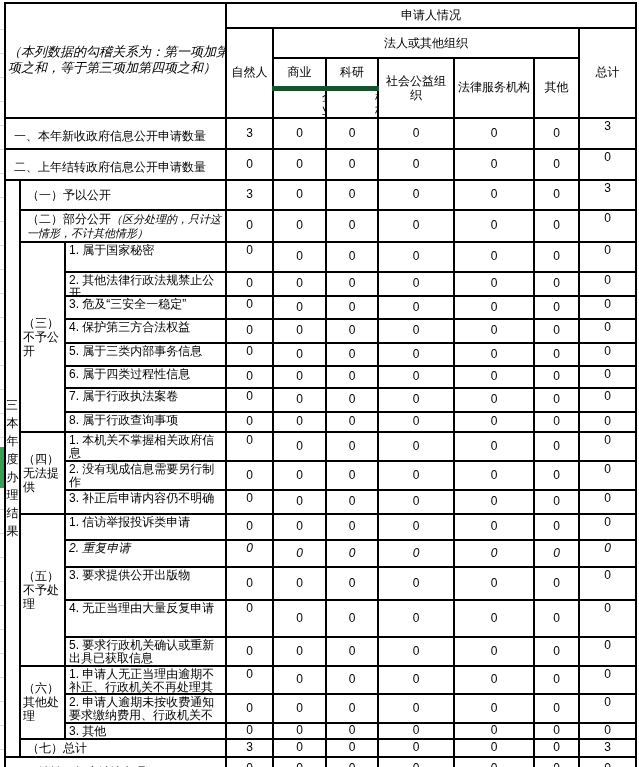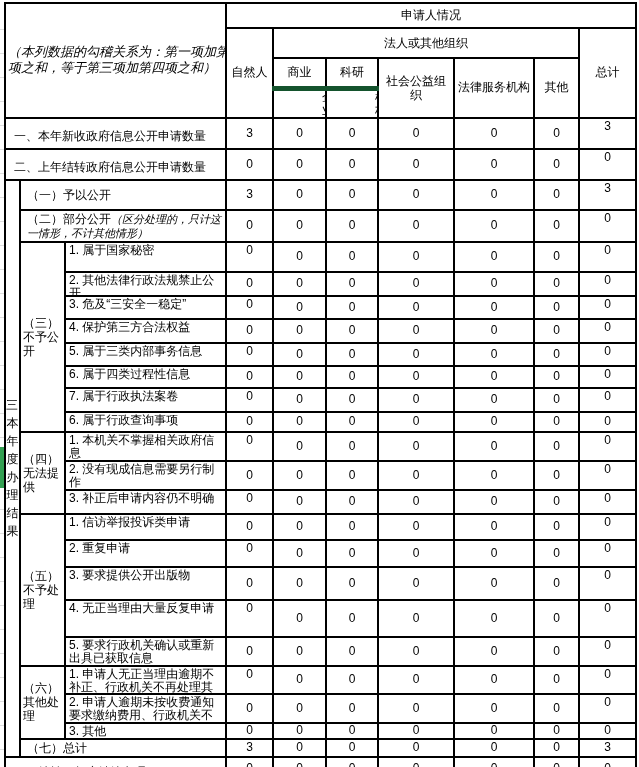--- a/index.html
+++ b/index.html
@@ -238,21 +238,21 @@
         <td class="v"><span class="num">0</span></td>
         <td class="v"><span class="num">0</span></td>
         <td class="v"><span class="num">0</span></td>
         <td class="v"><span class="num">0</span></td>
         <td class="v vt">
           <span class="num">0</span>
         </td>
       </tr>
       <tr style="height: 20px;">
         <td class="item">
-          <div class="iw">6. 属于行政查询事项</div>
+          <div class="iw">8. 属于行政查询事项</div>
         </td>
         <td class="v"><span class="num">0</span></td>
         <td class="v"><span class="num">0</span></td>
         <td class="v"><span class="num">0</span></td>
         <td class="v"><span class="num">0</span></td>
         <td class="v"><span class="num">0</span></td>
         <td class="v"><span class="num">0</span></td>
         <td class="v"><span class="num">0</span></td>
       </tr>
       <tr style="height: 27px;">
@@ -310,21 +310,21 @@
         <td class="v"><span class="num">0</span></td>
         <td class="v"><span class="num">0</span></td>
         <td class="v"><span class="num">0</span></td>
         <td class="v"><span class="num">0</span></td>
         <td class="v"><span class="num">0</span></td>
         <td class="v"><span class="num">0</span></td>
         <td class="v vt">
           <span class="num">0</span>
         </td>
       </tr>
-      <tr style="height: 27px;">
+      <tr style="height: 27px; font-style: italic;">
         <td class="item">
           <div class="iw">2. 重复申请</div>
         </td>
         <td class="v vt">
           <span class="num">0</span>
         </td>
         <td class="v"><span class="num">0</span></td>
         <td class="v"><span class="num">0</span></td>
         <td class="v"><span class="num">0</span></td>
         <td class="v"><span class="num">0</span></td>

